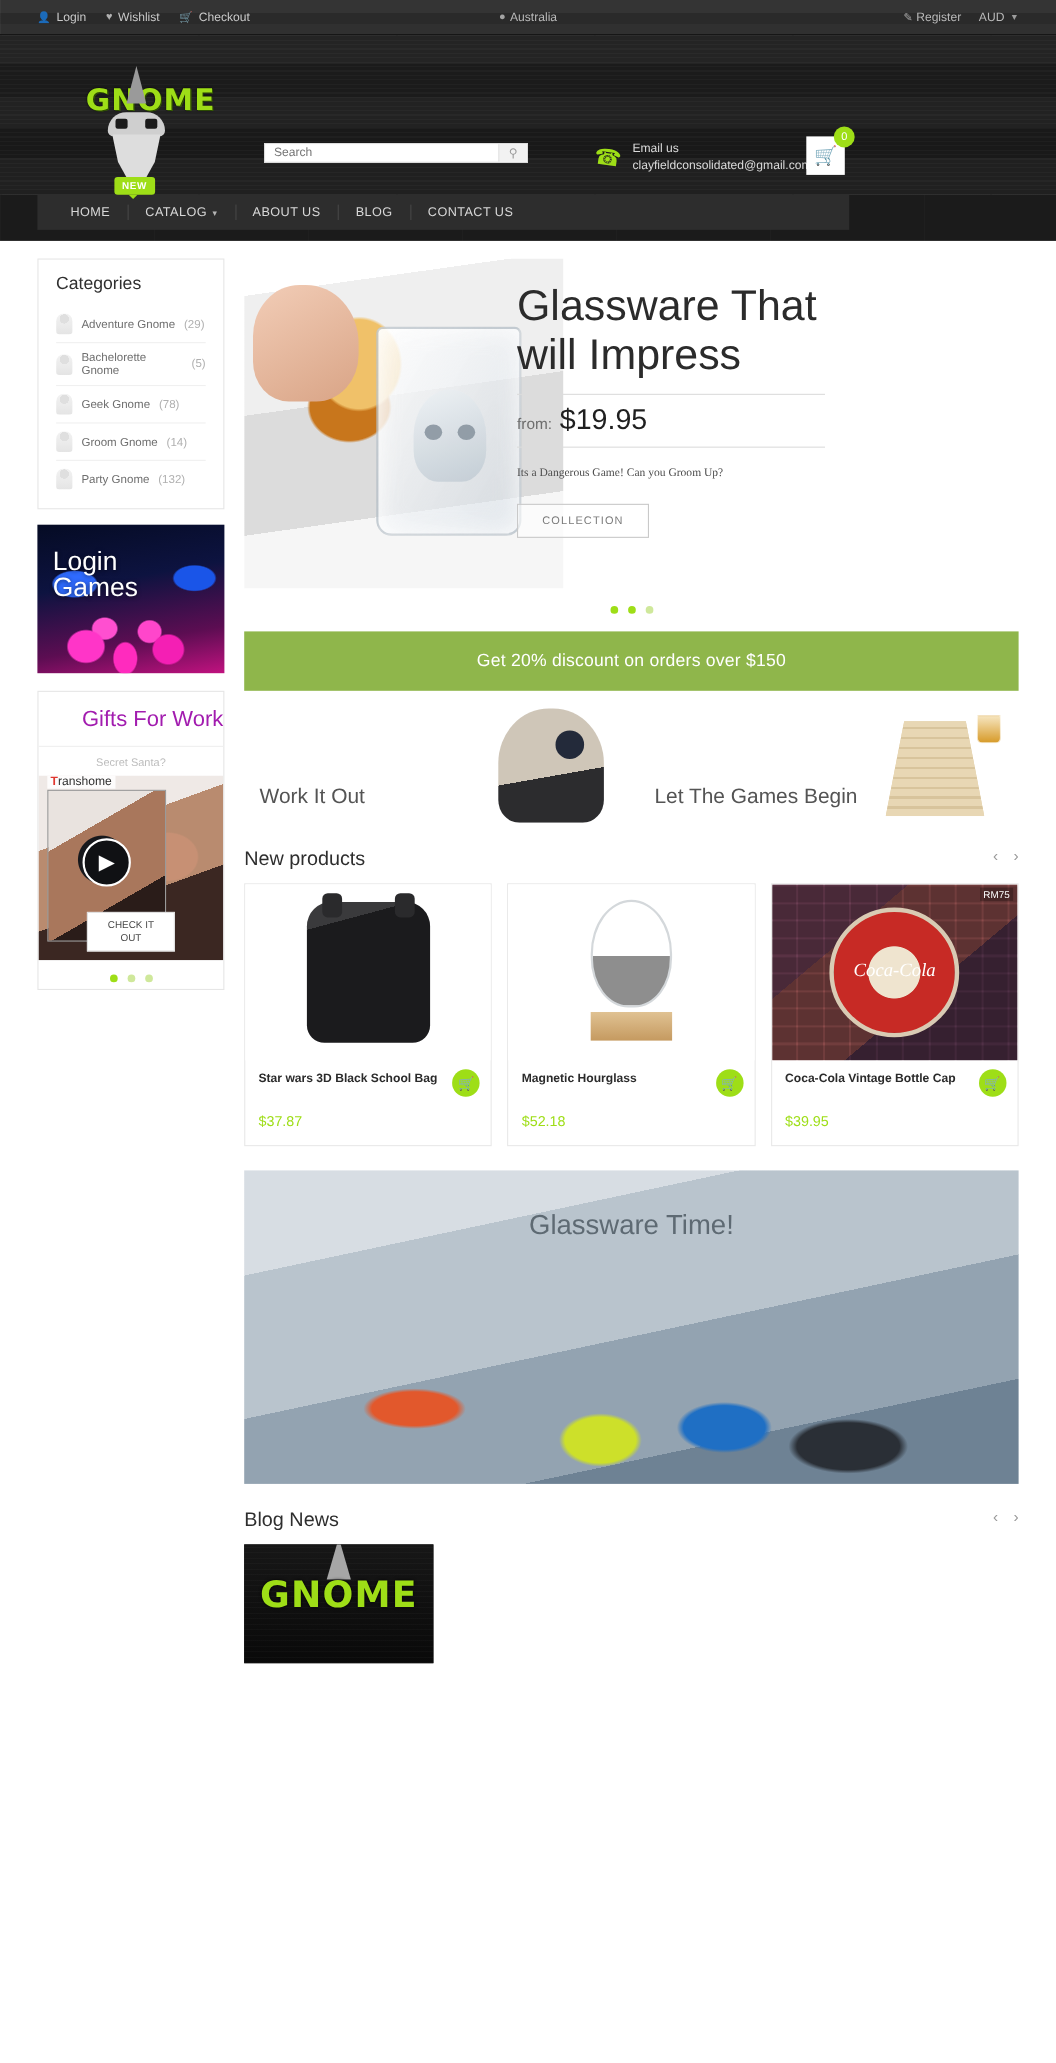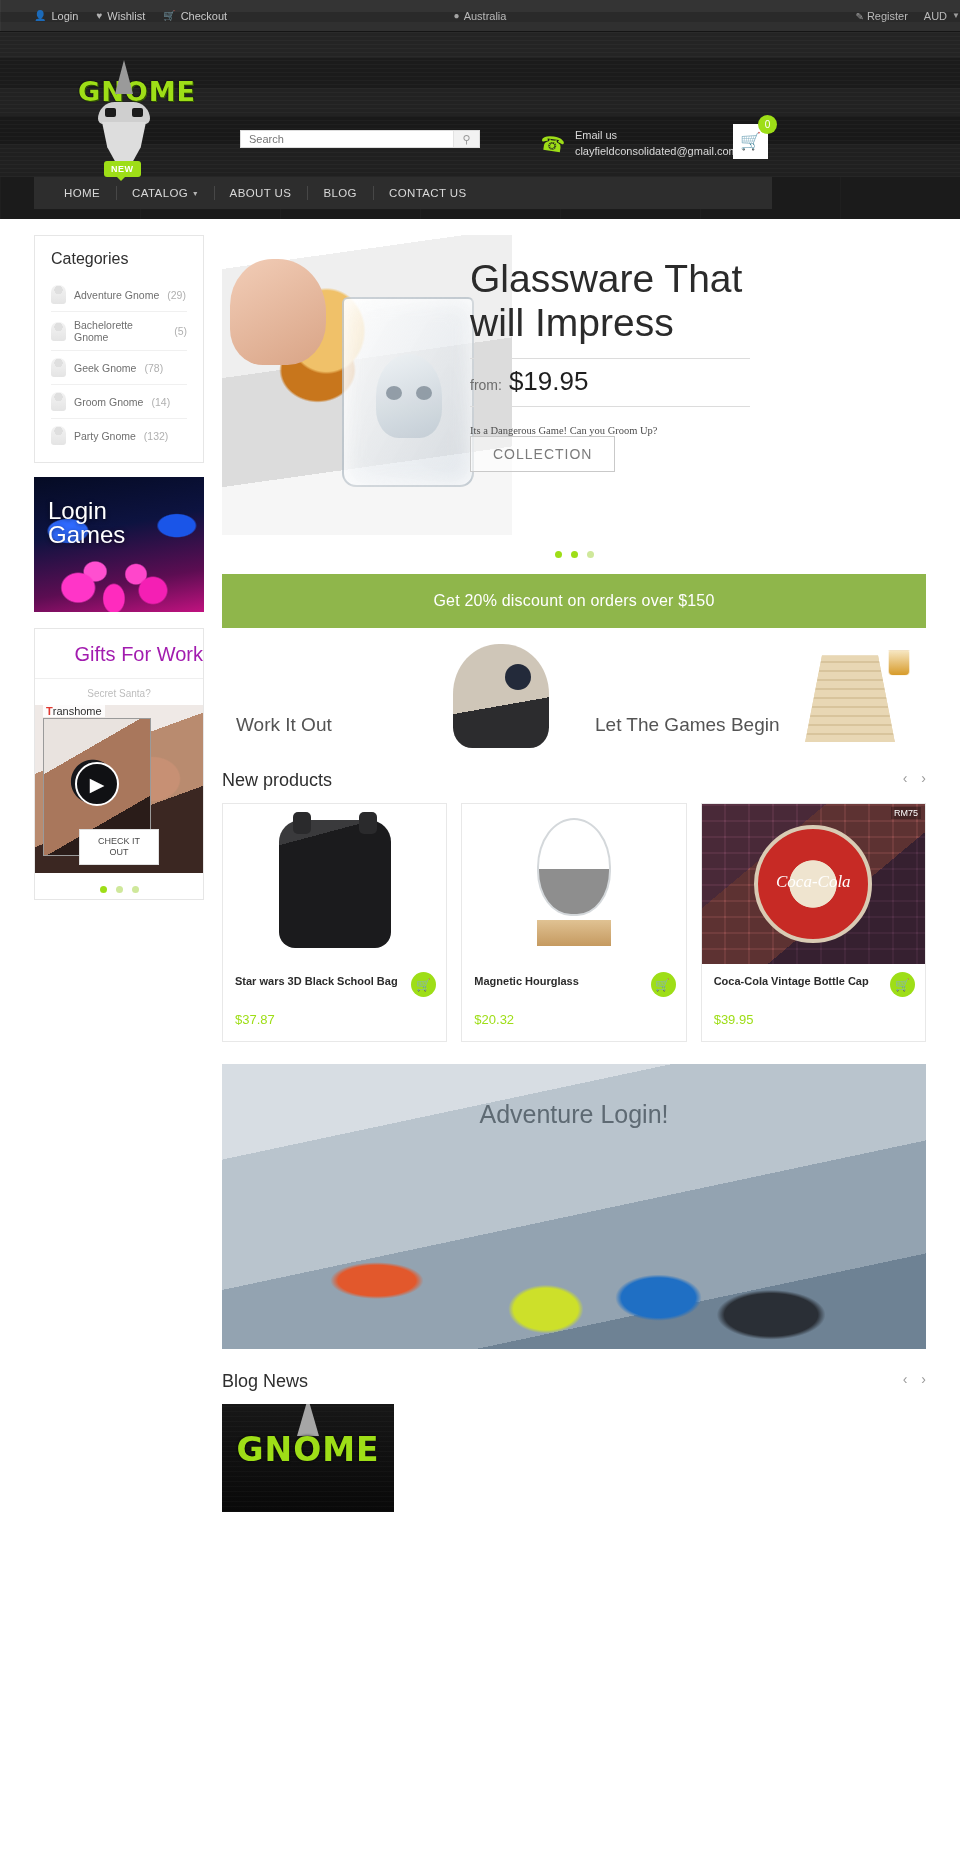--- a/index.html
+++ b/index.html
@@ -26,21 +26,21 @@
     font-size: 11px;
     border-bottom: 1px solid #151515;
   }
   .topbar-left { display: flex; align-items: center; padding-left: 34px; gap: 18px; }
   .topbar-left .tb-item { display: flex; align-items: center; gap: 5px; color: #c9c9c9; }
   .topbar-center {
     position: absolute; left: 0; right: 0; text-align: center;
     display: flex; align-items: center; justify-content: center; gap: 4px;
   }
   .topbar-right {
-    margin-left: auto; display: flex; align-items: flex-start; gap: 16px;
+    margin-left: auto; padding-right: 34px; display: flex; align-items: flex-start; gap: 16px;
   }
   .topbar .ico { font-size: 10px; opacity: .85; }
   .cur-sel { display: flex; align-items: center; gap: 5px; }
   .chev { font-size: 8px; opacity: .8; }
 
   
   .header {
     position: relative;
     height: 145px;
     background: #1d1d1d;
@@ -265,22 +265,22 @@
   .hero-price-row {
     margin-top: 14px; max-width: 280px;
     border-top: 1px solid #dcdcdc; border-bottom: 1px solid #dcdcdc;
     padding: 7px 0 9px; display: flex; align-items: baseline; gap: 7px;
   }
   .hero-from { font-size: 14px; color: #6d6d6d; }
   .hero-price { font-size: 26px; color: #1f1f1f; }
   .hero-tag { margin-top: 18px; font-size: 10.5px; color: #4d4d4d;
     font-family: "Liberation Serif", serif; }
   .hero-btn {
-    display: inline-block;
-    border: 1px solid #c9c9c9; color: #7b7b7b; font-size: 14px;
+    margin-top: 22px; display: inline-block;
+    border: 1px solid #c9c9c9; color: #7b7b7b; font-size: 10px;
     letter-spacing: 1px; padding: 9px 22px; background: rgba(255,255,255,.55);
   }
   .hero-dots { display: flex; gap: 9px; justify-content: center; margin-top: 16px; }
 
   
   .discount {
     margin-top: 16px; height: 54px; background: #8fb64b; color: #fff;
     display: flex; align-items: center; justify-content: center;
     font-size: 16px; letter-spacing: .2px;
   }
@@ -636,21 +636,21 @@
           </div>
         </div>
 
         <div class="product">
           <div class="product-img">
             <div class="p2-glass"></div>
             <div class="p2-base"></div>
           </div>
           <div class="product-body">
             <div class="product-name">Magnetic Hourglass</div>
-            <div class="product-price">$20.32</div>
+            <div class="product-price">$52.18</div>
             <div class="cart-circle">
               <span>🛒</span>
             </div>
           </div>
         </div>
 
         <div class="product">
           <div class="product-img">
             <div class="p3"></div>
             <div class="p3-cap">
@@ -662,21 +662,21 @@
             <div class="product-name">Coca-Cola Vintage Bottle Cap</div>
             <div class="product-price">$39.95</div>
             <div class="cart-circle">
               <span>🛒</span>
             </div>
           </div>
         </div>
       </div>
 
       <div class="adventure">
-        <div class="adv-h">Adventure Login!</div>
+        <div class="adv-h">Glassware Time!</div>
       </div>
 
       <div class="sec-head">
         <div class="sec-title">Blog News</div>
         <div class="sec-arrows">
           <span>‹</span>
           <span>›</span>
         </div>
       </div>
 

